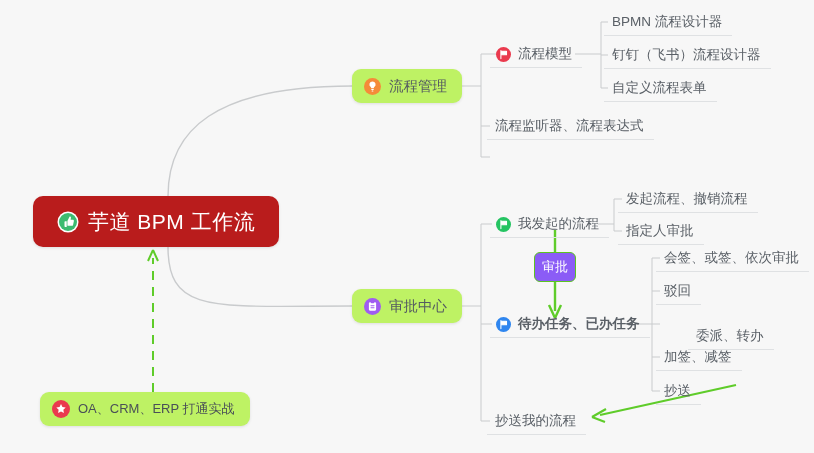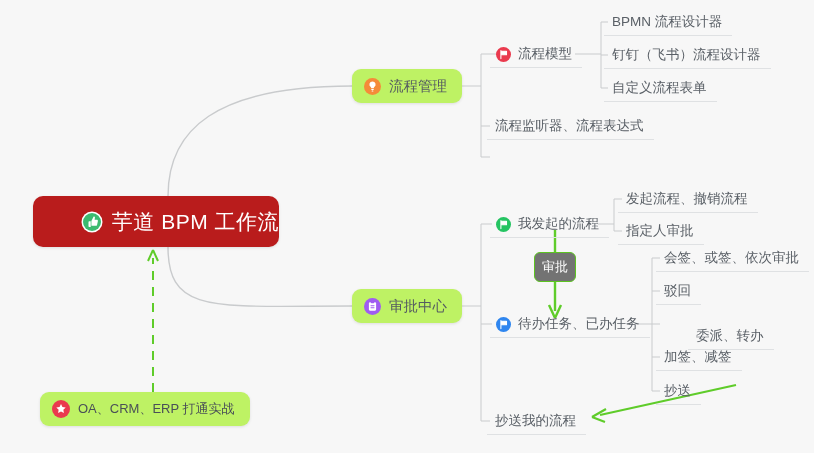--- a/index.html
+++ b/index.html
@@ -6,21 +6,21 @@
   body{
     width:814px;height:453px;
     background:#f7f7f7;
     font-family:"Liberation Sans","DejaVu Sans",sans-serif;
     overflow:hidden;
     position:relative;
   }
   #canvas{position:absolute;inset:0;width:814px;height:453px;}
   svg.links{position:absolute;left:0;top:0;width:814px;height:453px;pointer-events:none;}
 
-  .node{position:absolute;box-sizing:border-box;white-space:nowrap;justify-content:flex-end;}
+  .node{position:absolute;box-sizing:border-box;white-space:nowrap;}
 
   
   .root{
     left:33px;top:196px;width:246px;height:51px;
     background:#b91c1c;
     border-radius:10px;
     display:flex;align-items:center;
     padding-left:24px;
     box-shadow:0 1px 3px rgba(0,0,0,.10);
   }
@@ -58,21 +58,21 @@
   .leaf.plain .label{margin-left:0;}
 
   
   .ico{display:inline-block;flex:0 0 auto;position:relative;}
   .ico svg{display:block;}
 
   
   .chip{
     left:534px;top:252px;
     width:42px;height:30px;
-    background:#737373;
+    background:#8b5cf6;
     border:1px solid #5cc421;
     border-radius:6px;
     display:flex;align-items:center;justify-content:center;
     color:#ffffff;font-size:13px;
   }
 </style>
 </head>
 <body>
 
 <div id="canvas">
@@ -201,21 +201,21 @@
     <span class="label">发起流程、撤销流程</span>
   </div>
   <div class="node leaf plain" style="left:618px;top:218px;">
     <span class="label">指定人审批</span>
   </div>
 
   <div class="node chip">
     <span>审批</span>
   </div>
 
-  <div class="node leaf with-icon" style="left:490px;top:311px;">
+  <div class="node leaf with-icon" style="left:490px;top:311px;font-weight:bold;">
     <span class="ico">
       <svg width="15" height="15" viewBox="0 0 15 15">
         <circle cx="7.5" cy="7.5" r="7.5" fill="#2f86ef"></circle>
         <path d="M4.9 3.6v8M4.9 4.3h5.6v3.5H4.9z" fill="#ffffff" stroke="#ffffff" stroke-width="1.1" stroke-linecap="round" stroke-linejoin="round"></path>
       </svg>
     </span>
     <span class="label">待办任务、已办任务</span>
   </div>
 
   <div class="node leaf plain" style="left:656px;top:245px;">

